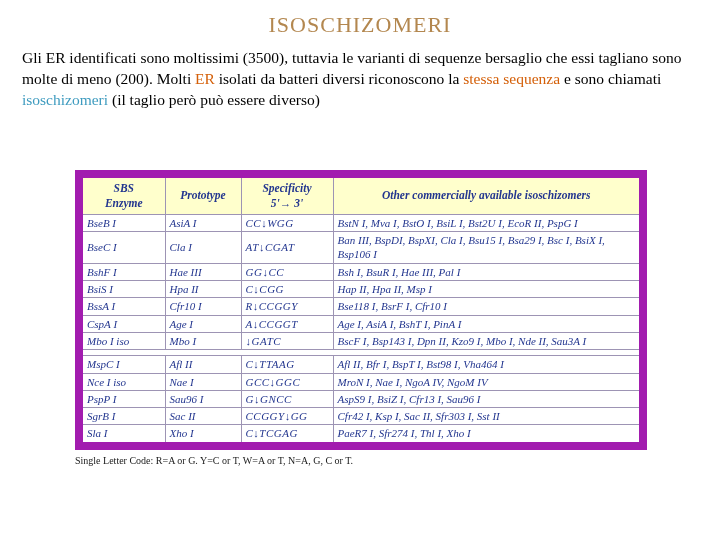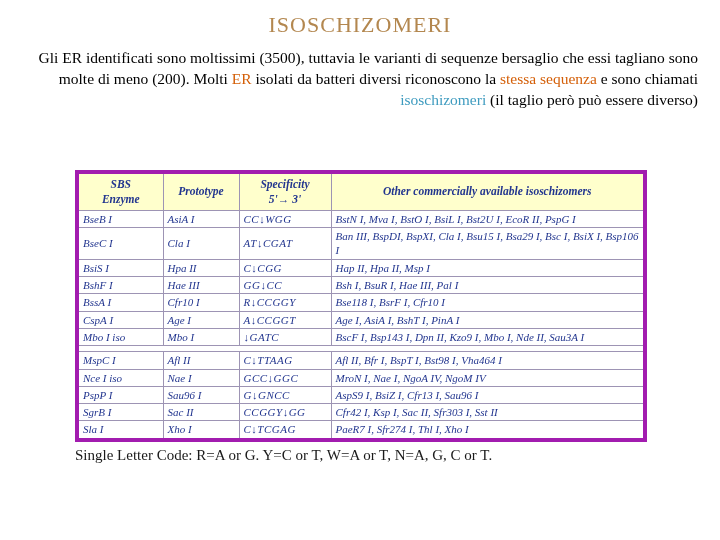--- a/index.html
+++ b/index.html
@@ -12,38 +12,38 @@
   .title {
     margin-top: 12px;
     text-align: center;
     font-size: 22px;
     letter-spacing: 1px;
     color: #b3874f;
   }
   .body-text {
     width: 676px;
     margin: 10px auto 0;
-    text-align: right;
+    text-align: left;
     font-size: 15.5px;
     line-height: 1.35;
     color: #000000;
   }
   .hl-orange { color: #d45f08; }
   .hl-blue   { color: #3e9bbf; }
   .table-wrap {
     position: absolute;
     left: 75px; top: 170px;
     width: 572px;
   }
   table.iso {
     border-collapse: collapse;
     width: 100%;
     font-style: italic;
     color: #23368f;
-    border: 4px solid #a21caf;
+    border: 8px solid #a21caf;
     background: #ffffff;
   }
   .iso th, .iso td {
     border: 1px solid #9d94b4;
     padding: 1px 4px;
     font-size: 11px;
     line-height: 1.3;
     text-align: left;
     vertical-align: middle;
   }
@@ -57,21 +57,21 @@
   }
   .iso td.spec { letter-spacing: 0.5px; }
   .iso tr.divider-row td {
     height: 5px; padding: 0;
     background: #ffffff;
     border-top: 1px solid #9d94b4;
     border-bottom: 1px solid #9d94b4;
   }
   .footnote {
     margin-top: 5px;
-    font-size: 15px;
+    font-size: 10px;
     color: #1a1a1a;
     font-style: normal;
   }
 </style>
 </head>
 <body>
 
 <div class="title">ISOSCHIZOMERI</div>
 
 <div class="body-text">
@@ -103,30 +103,30 @@
           <td class="spec">CC↓WGG</td>
           <td>BstN I, Mva I, BstO I, BsiL I, Bst2U I, EcoR II, PspG I</td>
         </tr>
         <tr>
           <td>BseC I</td>
           <td>Cla I</td>
           <td class="spec">AT↓CGAT</td>
           <td>Ban III,  BspDI,  BspXI, Cla I,  Bsu15 I,  Bsa29 I,  Bsc I, BsiX I, Bsp106 I</td>
         </tr>
         <tr>
+          <td>BshF I</td>
+          <td>Hae III</td>
+          <td class="spec">GG↓CC</td>
+          <td>Bsh I, BsuR I, Hae III, Pal I</td>
+        </tr>
+        <tr>
           <td>BsiS I</td>
           <td>Hpa II</td>
           <td class="spec">C↓CGG</td>
           <td>Hap II, Hpa II, Msp I</td>
-        </tr>
-        <tr>
-          <td>BshF I</td>
-          <td>Hae III</td>
-          <td class="spec">GG↓CC</td>
-          <td>Bsh I, BsuR I, Hae III, Pal I</td>
         </tr>
         <tr>
           <td>BssA I</td>
           <td>Cfr10 I</td>
           <td class="spec">R↓CCGGY</td>
           <td>Bse118 I, BsrF I, Cfr10 I</td>
         </tr>
         <tr>
           <td>CspA I</td>
           <td>Age I</td>

